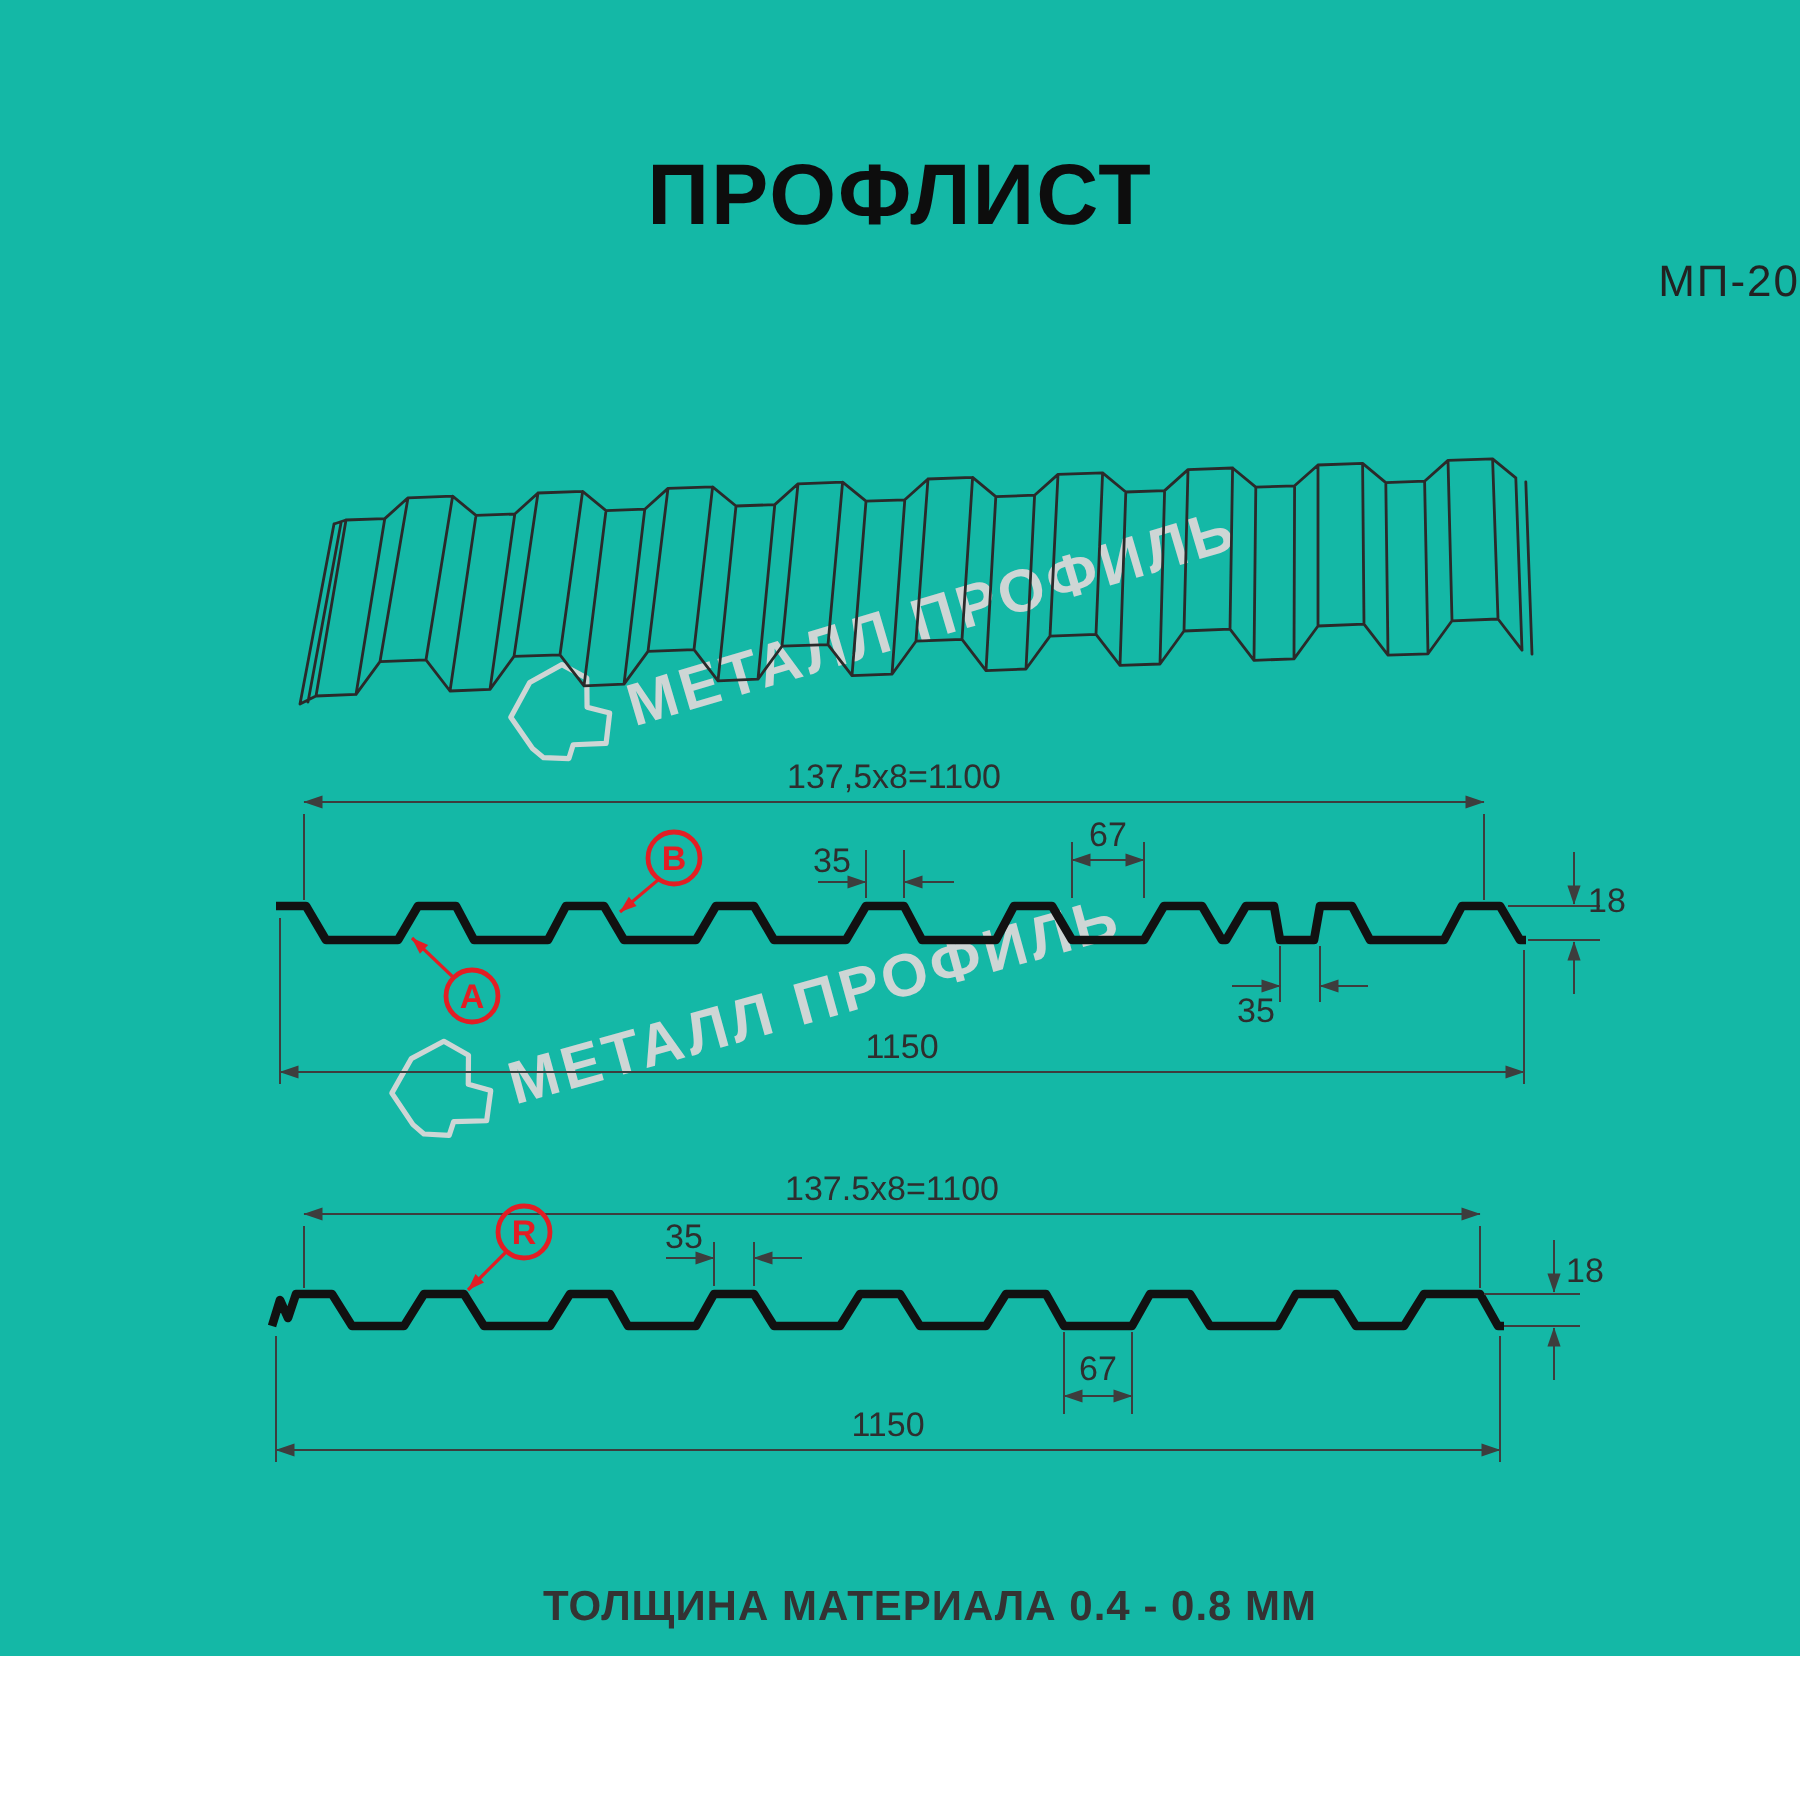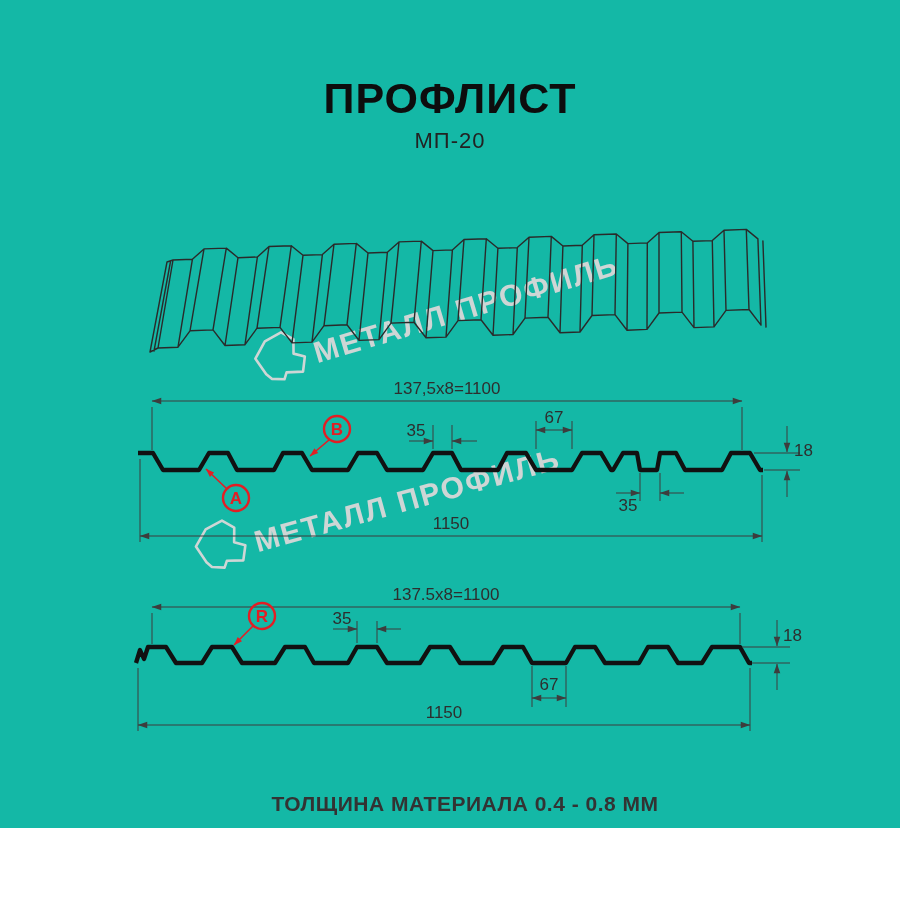--- a/index.html
+++ b/index.html
@@ -1,20 +1,20 @@
 <!DOCTYPE html>
 <html><head>
 <meta charset="utf-8">
 <style>
   html,body{margin:0;padding:0;background:#fff;}
   #stage{position:relative;width:900px;height:828px;background:#14b8a6;overflow:hidden;
          font-family:"Liberation Sans",sans-serif;}
   .title{position:absolute;left:0;top:74px;width:900px;text-align:center;
          font-size:43px;font-weight:700;letter-spacing:1px;color:#0d0d0d;}
-  .subtitle{position:absolute;left:0;top:128px;width:900px;text-align:center;
+  .subtitle{position:absolute;left:0;top:128px;width:900px;text-align:right;
          font-size:22px;font-weight:400;letter-spacing:1px;color:#222;}
   .footer{position:absolute;left:0;top:792px;width:900px;text-align:center;
          font-size:21px;font-weight:700;letter-spacing:.5px;color:#333;padding-left:15px;}
   svg{position:absolute;left:0;top:0;}
   .dimtxt{font-family:"Liberation Sans",sans-serif;font-size:17px;fill:#2e2e2e;}
   .lbltxt{font-family:"Liberation Sans",sans-serif;font-size:17px;font-weight:700;fill:#e31e24;}
   .wmtxt{font-family:"Liberation Sans",sans-serif;font-size:30px;font-weight:700;
          letter-spacing:2px;fill:#d8d8d8;}
 </style>
 </head>

